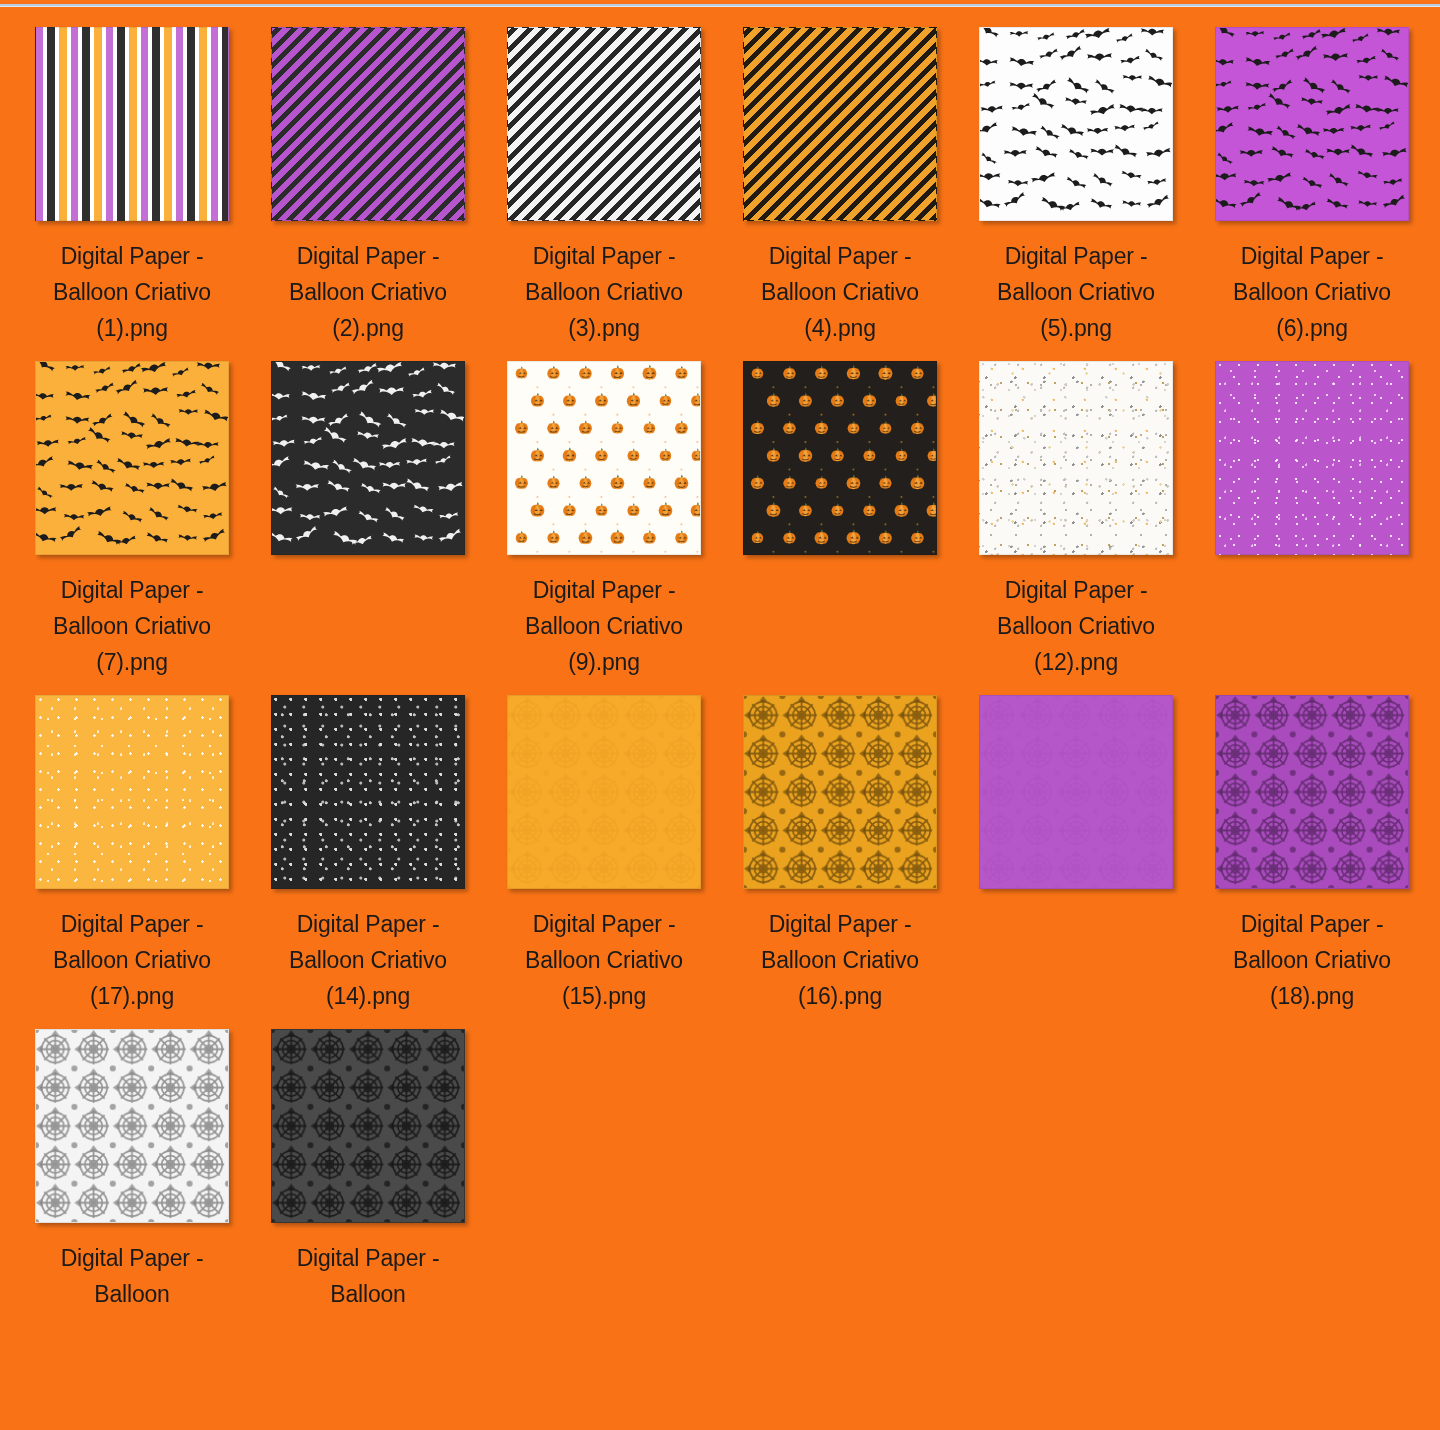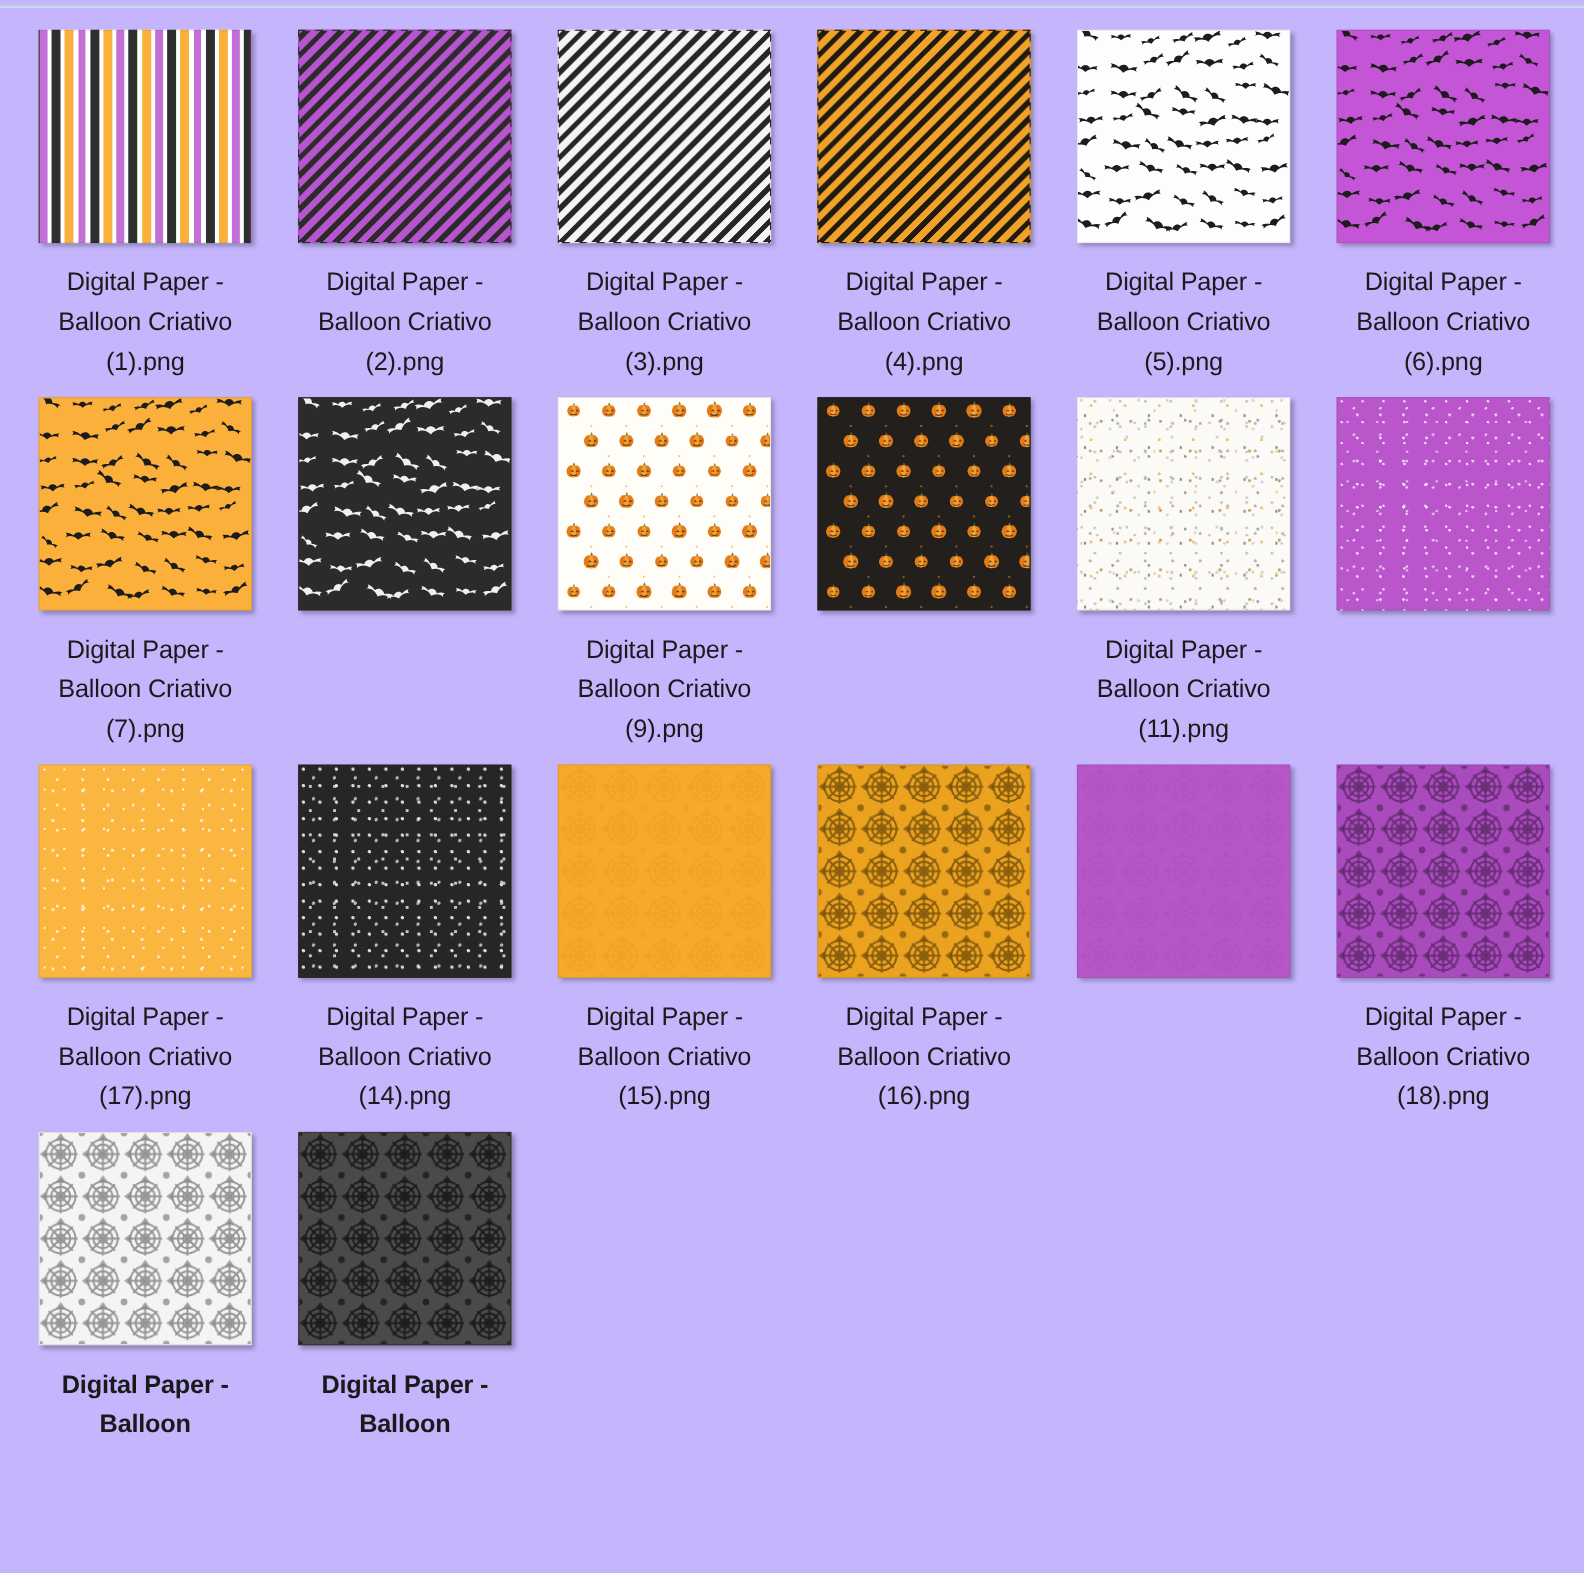--- a/index.html
+++ b/index.html
@@ -9,21 +9,21 @@
     width: 1440px; height: 1430px;
     background: #ffffff;
     font-family: "Liberation Sans", sans-serif;
     overflow: hidden;
   }
 
   #root {
     position: relative;
     width: 1440px;
     height: 1430px;
-    background: #c4b5fd;
+    background: #f97316;
   }
 
   
   .top-rule {
     position: absolute;
     left: 0; top: 4px;
     width: 1440px; height: 2px;
     background: #b8cbe0;
   }
   .top-rule-soft {
@@ -81,21 +81,20 @@
     color: #1a1a1a;
     font-family: "Liberation Sans", sans-serif;
     word-wrap: break-word;
     letter-spacing: -0.2px;
   }
 
   
   .tile.clipped .label {
     max-height: 76px;
     overflow: hidden;
-    font-weight: bold;
   }
 
   
 
   
   .p-vstripes {
     background-image: repeating-linear-gradient(
       90deg,
       #c46fd6 0px, #c46fd6 7px,
       #ffffff 7px, #ffffff 11px,
@@ -1907,21 +1906,21 @@
                 <circle cx="98.67" cy="98.86" r="0.55" fill="#b3731f" opacity=".75"></circle>
               </svg>
             </div>
           </div>
         </div>
       </div>
       <div class="tile">
         <div class="thumb-wrap">
           <div class="thumb p-speck-white"></div>
         </div>
-        <div class="label">Digital Paper - Balloon Criativo (11).png</div>
+        <div class="label">Digital Paper - Balloon Criativo (12).png</div>
       </div>
       <div class="tile">
         <div class="thumb-wrap">
           <div class="thumb p-speck-purple"></div>
         </div>
       </div>
       <div class="tile">
         <div class="thumb-wrap">
           <div class="thumb p-dots-orange"></div>
         </div>

